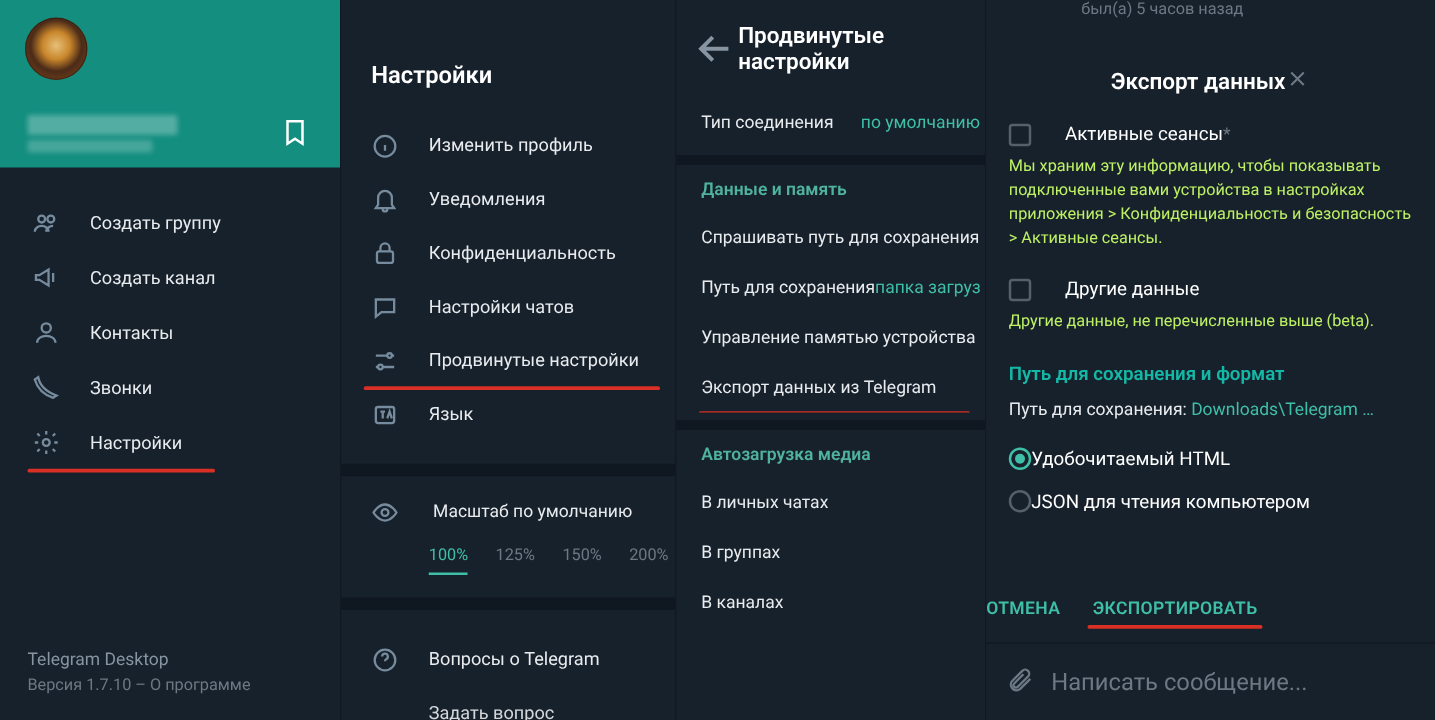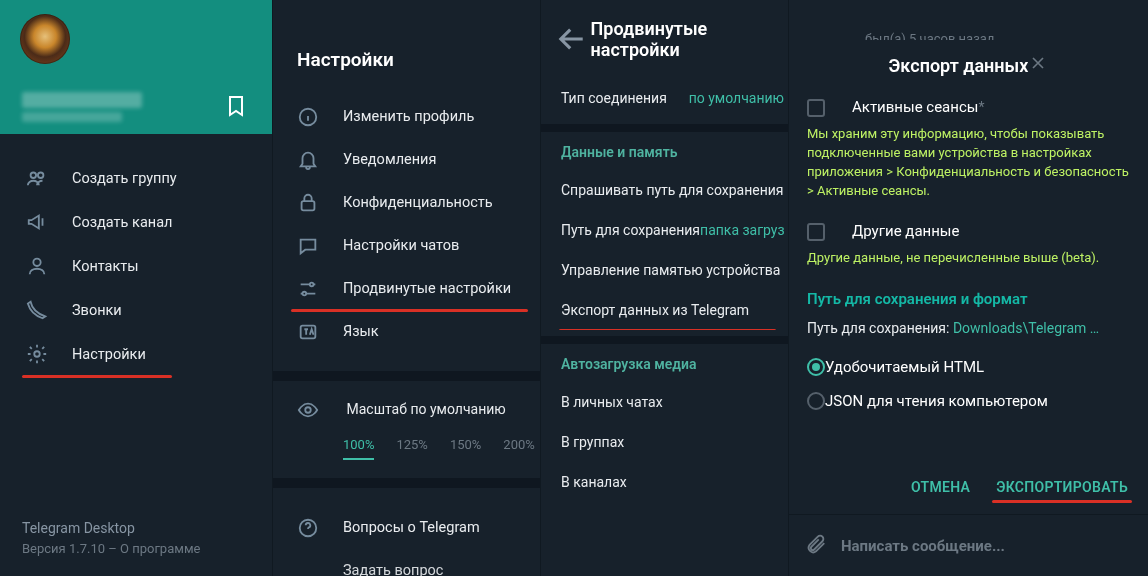--- a/index.html
+++ b/index.html
@@ -171,21 +171,21 @@
   
   .export-panel{
     position:absolute;
     left:788px; top:0;
     width:360px;
     height:576px;
     background:#17212b;
     border-left:1px solid #101921;
   }
   .chat-topbar{
-    height:46px;display:flex;align-items:flex-end;
+    height:46px;display:flex;align-items:flex-start;
     padding-left:76px;
     color:#6c7883;font-size:13px;
   }
   .export-body{
     position:absolute;
     left:0; top:40px; right:0; bottom:62px;
     background:#17212b;
     padding:0 18px;
   }
   .export-title-row{display:flex;align-items:center;justify-content:center;height:50px;}
@@ -199,33 +199,33 @@
   .export-section-label{color:#14b8a6;font-size:15px;font-weight:600;padding:8px 0 12px 0;}
   .path-row{font-size:14px;color:#e9ecef;padding-bottom:14px;}
   .path-link{color:#3fbfa8;}
   .radio-row{display:flex;padding:8px 0;}
   .radio{width:18px;height:18px;border-radius:50%;border:2px solid #55606b;flex-shrink:0;position:relative;}
   .radio.selected{border-color:#3fbfa8;}
   .radio.selected::after{content:"";position:absolute;inset:3px;border-radius:50%;background:#3fbfa8;}
   .radio-label{font-size:15px;color:#fff;}
   .export-footer{
     position:absolute;left:0;right:0;bottom:62px;height:54px;
-    display:flex;align-items:center;justify-content:flex-end;gap:26px;
+    display:flex;align-items:center;justify-content:flex-start;gap:26px;
     padding-right:20px;
   }
   .txt-btn{color:#3fbfa8;font-weight:600;font-size:14px;cursor:pointer;letter-spacing:.3px;position:relative;}
   .txt-btn.red-underline-btn::after{content:"";position:absolute;left:-4px;right:-4px;bottom:-8px;height:3px;background:#d93025;border-radius:2px;}
 
   .compose-bar{
     position:absolute;left:0;right:0;bottom:0;height:62px;
     background:#17212b;border-top:1px solid #101921;
     display:flex;align-items:center;padding:0 16px;gap:14px;
   }
   .attach-ic{color:#6c7883;}
-  .compose-ph{color:#6c7883;font-size:15px;font-weight:bold;}
+  .compose-ph{color:#6c7883;font-size:19px;}
 
   
   svg{width:100%;height:100%;}
   .blur-box{position:absolute;background:#2b3947;filter:blur(3px);border-radius:2px;}
 </style>
 </head>
 <body>
 
 <div class="blur-box" style="left:290px;top:2px;width:24px;height:24px;border-radius:50%;"></div>
 <div class="blur-box" style="left:320px;top:4px;width:90px;height:14px;"></div>

